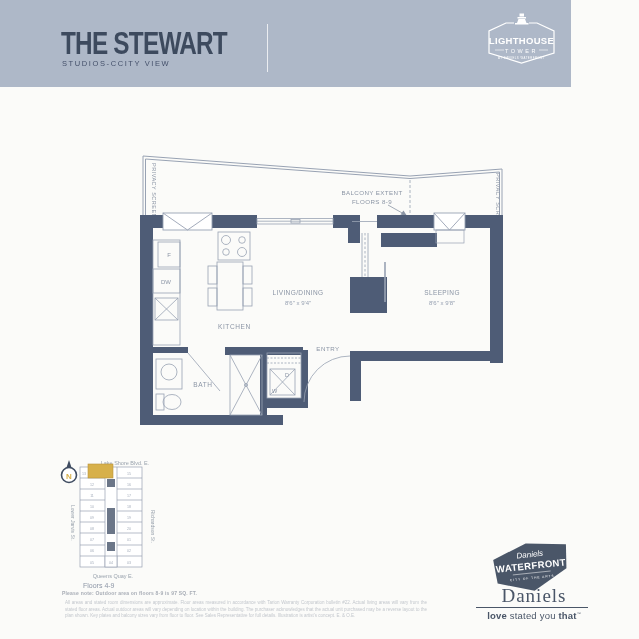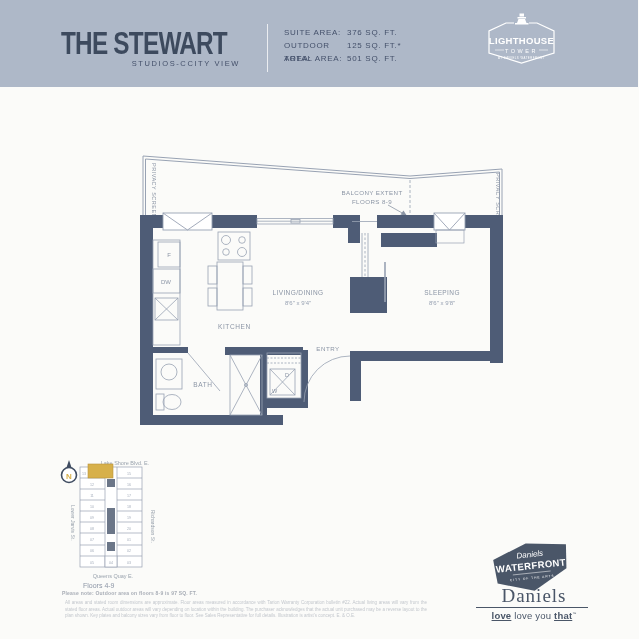--- a/index.html
+++ b/index.html
@@ -1,71 +1,57 @@
 <!DOCTYPE html>
 <html><head>
 <meta charset="utf-8">
 <style>
   html,body{margin:0;padding:0;}
   .page{position:relative;width:639px;height:639px;background:#FBFBF9;overflow:hidden;
         font-family:"Liberation Sans",sans-serif;}
   .abs{position:absolute;}
   
-  .header{position:absolute;left:0;top:0;width:638px;height:87px;background:#AEB8C8;}
+  .header{position:absolute;left:0;top:0;width:571px;height:87px;background:#AEB8C8;}
   .suite-title{position:absolute;left:61px;top:25px;margin:0;font-size:32px;font-weight:bold;
                color:#3D4A5E;letter-spacing:-1px;transform:scaleX(0.76);transform-origin:left top;
                white-space:nowrap;}
-  .subtitle{position:absolute;left:62px;top:59px;width:178px;display:flex;justify-content:flex-end;
+  .subtitle{position:absolute;left:62px;top:59px;width:178px;display:flex;justify-content:flex-start;
             font-size:7.5px;letter-spacing:1.6px;color:#44506A;}
   .hdr-divider{position:absolute;left:267px;top:24px;width:1px;height:48px;background:rgba(255,255,255,.75);}
   .stats{position:absolute;left:284px;top:26px;font-size:8px;letter-spacing:.7px;color:#44506A;}
   .stats .row{display:flex;height:13px;line-height:13px;}
   .stats .lbl{width:63px;}
   .stats .val{}
   
   .note{position:absolute;left:62px;top:590px;font-size:5px;color:#A8ADB6;font-weight:bold;letter-spacing:.2px;}
   .disclaimer{position:absolute;left:65px;top:600px;width:362px;font-size:4.5px;line-height:1.45;
               color:#C3C7CD;text-align:justify;}
   
   .wordmark{position:absolute;left:454px;top:585px;width:160px;text-align:center;
             font-family:"Liberation Serif",serif;font-size:19px;color:#4A5668;letter-spacing:1px;}
   .rule{position:absolute;left:476px;top:607px;width:112px;height:1px;background:#4A5668;}
   .tagline{position:absolute;left:454px;top:610px;width:160px;text-align:center;font-size:9.5px;
            color:#4A5668;letter-spacing:.2px;}
-  .tagline b{font-weight:bold;text-decoration:underline;}
+  .tagline b{font-weight:bold;}
   .tagline sup{font-size:4px;}
   svg text{font-family:"Liberation Sans",sans-serif;}
 </style>
 </head>
 <body>
 
 <div class="page">
 
   <div class="header">
     <h1 class="suite-title">THE STEWART</h1>
     <div class="subtitle">
       <span>STUDIO</span>
       <span>S-C</span>
       <span>CITY VIEW</span>
     </div>
     <div class="hdr-divider"></div>
-    <div class="stats">
-      <div class="row">
-        <span class="lbl">SUITE AREA:</span>
-        <span class="val">376 SQ. FT.</span>
-      </div>
-      <div class="row">
-        <span class="lbl">OUTDOOR AREA:</span>
-        <span class="val">125 SQ. FT.*</span>
-      </div>
-      <div class="row">
-        <span class="lbl">TOTAL AREA:</span>
-        <span class="val">501 SQ. FT.</span>
-      </div>
-    </div>
 
     <svg class="abs" style="left:484px;top:12px;" width="75" height="62" viewBox="0 0 75 62">
       <path d="M30,11 L22,11 L5,19 L5,41 L37.5,51 L70,41 L70,19 L53,11 L45,11" fill="none" stroke="#FFFFFF" stroke-width="1.2"></path>
       <g fill="#FFFFFF">
         <rect x="35.5" y="1.5" width="4.5" height="3"></rect>
         <rect x="33.5" y="5" width="8.5" height="1.5"></rect>
         <polygon points="34.5,7 41,7 42.5,11 33,11"></polygon>
         <rect x="31" y="11" width="13.5" height="1.5"></rect>
       </g>
       <text x="37.5" y="32" text-anchor="middle" font-size="9.5" font-weight="bold" fill="#FFFFFF" letter-spacing="0.3">LIGHTHOUSE</text>
@@ -280,15 +266,15 @@
       <polygon points="8,18 42,5 82,10 80,34 46,53 10,42" fill="#4A5668"></polygon>
       <text x="45" y="19" text-anchor="middle" font-size="8" fill="#FFFFFF" font-family="Liberation Serif,serif" font-style="italic">Daniels</text>
       <text x="45" y="31" text-anchor="middle" font-size="9.5" font-weight="bold" fill="#FFFFFF" letter-spacing="0.4">WATERFRONT</text>
       <line x1="26" y1="35" x2="64" y2="35" stroke="#FFFFFF" stroke-width="0.5"></line>
       <text x="45" y="41" text-anchor="middle" font-size="3.2" fill="#FFFFFF" letter-spacing="1">CITY OF THE ARTS</text>
     </g>
   </svg>
 
   <div class="wordmark">Daniels</div>
   <div class="rule"></div>
-  <div class="tagline"><b>love</b><span> love you </span><b>that</b><sup>™</sup></div>
+  <div class="tagline"><b>love</b><span> stated you </span><b>that</b><sup>™</sup></div>
 
 </div>
 
 </body></html>

